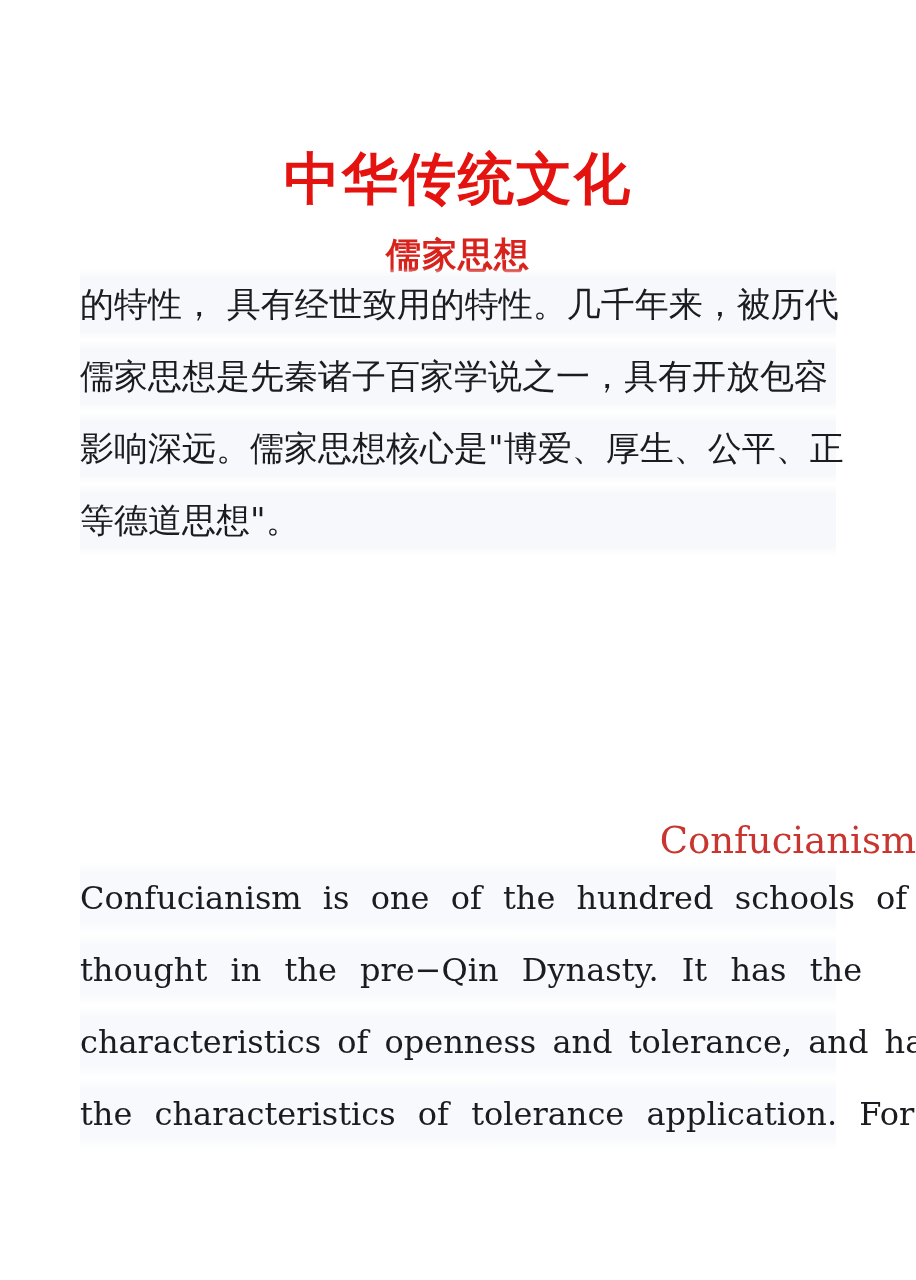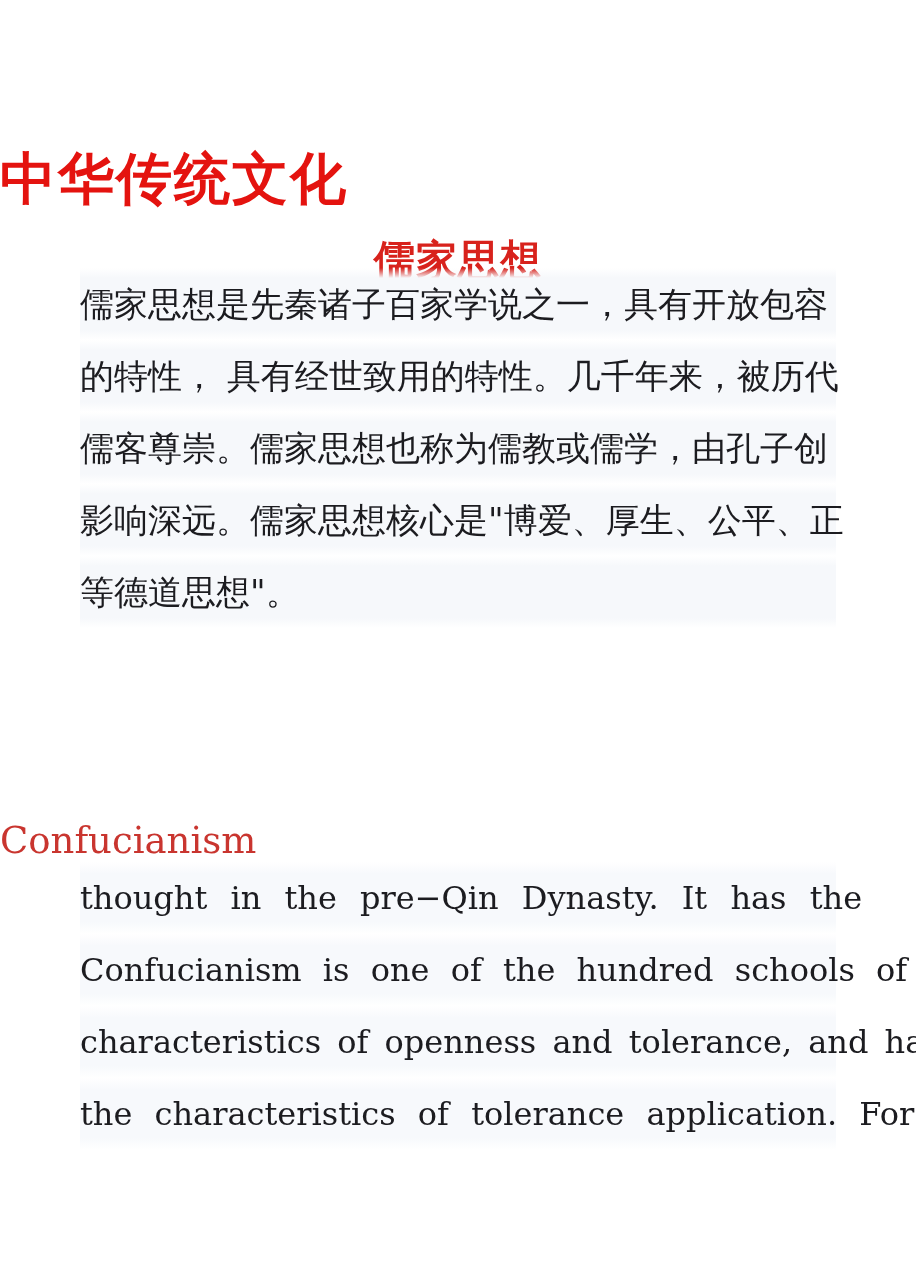--- a/index.html
+++ b/index.html
@@ -23,50 +23,51 @@
     background: #ffffff;
     box-sizing: border-box;
   }
 
   
   .doc-title {
     position: absolute;
     top: 108px;
     left: 0;
     width: 916px;
+    text-align: center;
     font-family: "DejaVu Serif", "Liberation Serif", serif;
     font-weight: 700;
     font-size: 56px;
     line-height: 64px;
     letter-spacing: 2px;
     color: #e4130f;
     white-space: nowrap;
   }
 
   .doc-subtitle {
     position: absolute;
     top: 203px;
     left: 0;
     width: 916px;
     text-align: center;
     font-family: "DejaVu Serif", "Liberation Serif", serif;
     font-weight: 700;
-    font-size: 41px;
+    font-size: 35px;
     line-height: 46px;
     letter-spacing: 1px;
     color: #d8221c;
     white-space: nowrap;
   }
 
   .section-heading-en {
     position: absolute;
     top: 786px;
     left: 0;
     width: 916px;
-    text-align: left;
+    text-align: right;
     font-family: "DejaVu Serif", "Liberation Serif", serif;
     font-weight: 400;
     font-size: 37px;
     line-height: 48px;
     color: #c9352f;
     white-space: nowrap;
   }
 
   
   .body-block {
@@ -119,29 +120,28 @@
 </head>
 <body>
 
 <div class="page">
 
   <h1 class="doc-title">中华传统文化</h1>
 
   <h2 class="doc-subtitle">儒家思想</h2>
 
   <div class="body-block cn">
+    <span class="text-line">的特性， 具有经世致用的特性。几千年来，被历代</span>
     <span class="text-line">儒家思想是先秦诸子百家学说之一，具有开放包容</span>
-    <span class="text-line">的特性， 具有经世致用的特性。几千年来，被历代</span>
-    <span class="text-line">儒客尊崇。儒家思想也称为儒教或儒学，由孔子创</span>
     <span class="text-line">影响深远。儒家思想核心是"博爱、厚生、公平、正</span>
     <span class="text-line">等德道思想"。</span>
   </div>
 
   <h2 class="section-heading-en">Confucianism</h2>
 
   <div class="body-block en">
+    <span class="text-line j1">Confucianism is one of the hundred schools of</span>
     <span class="text-line j2">thought in the pre−Qin Dynasty. It has the</span>
-    <span class="text-line j1">Confucianism is one of the hundred schools of</span>
     <span class="text-line j3">characteristics of openness and tolerance, and has</span>
     <span class="text-line j4">the characteristics of tolerance application. For</span>
   </div>
 
 </div>
 
 </body></html>

